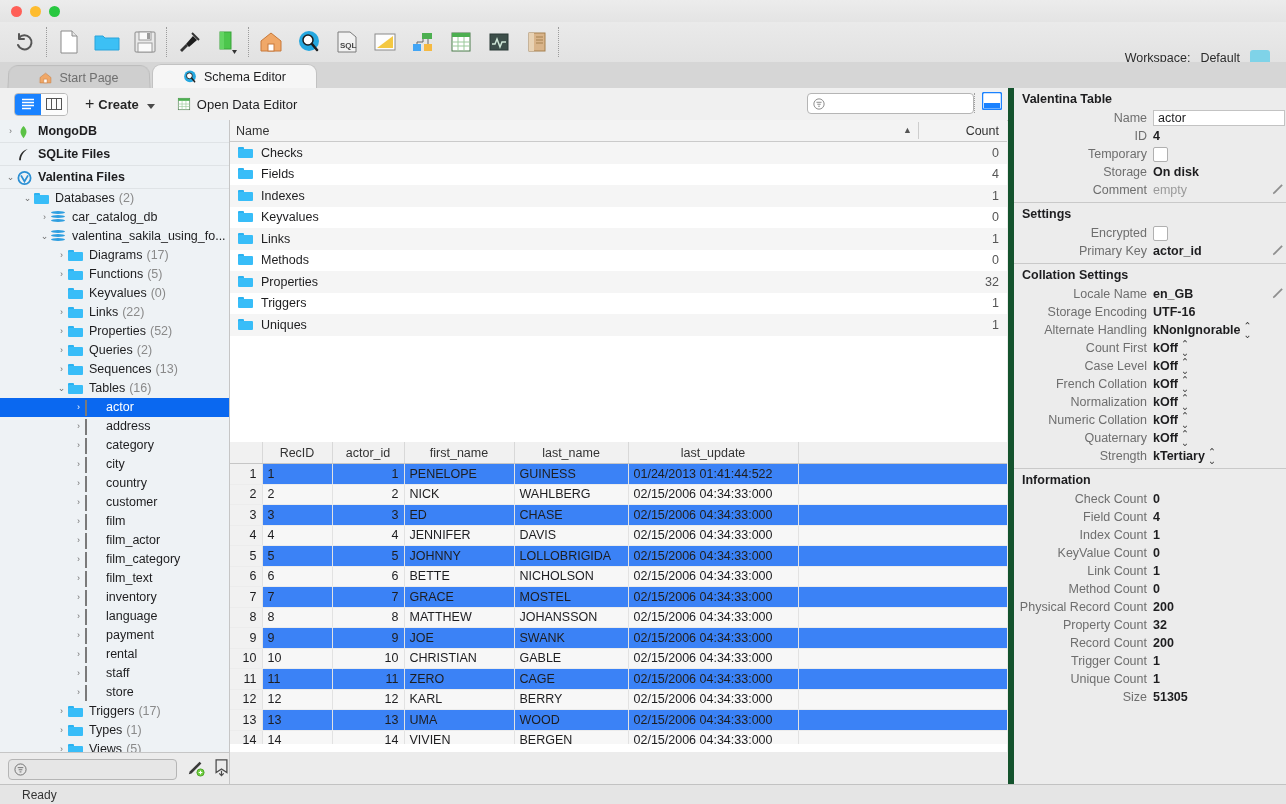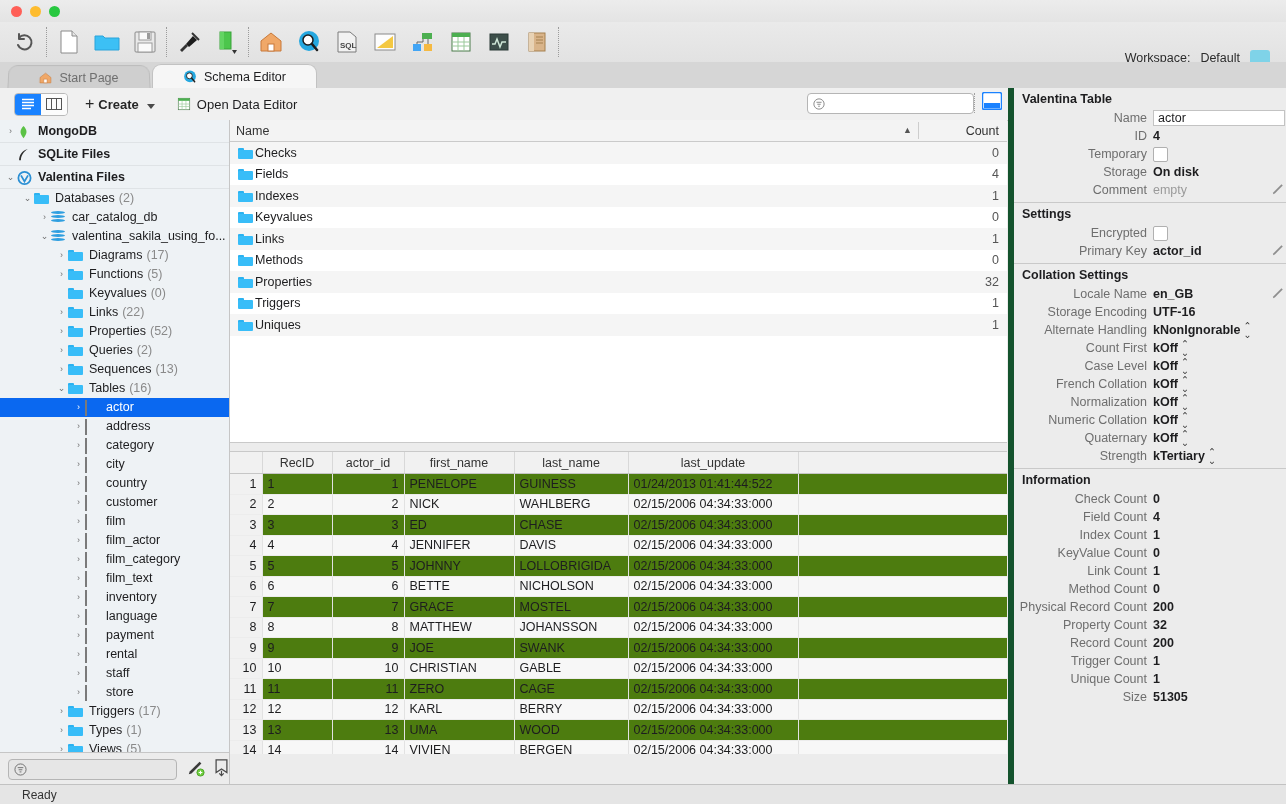--- a/index.html
+++ b/index.html
@@ -192,32 +192,32 @@
   }
   .lh-name { padding-left: 6px; flex: 1; }
   .lh-sort { position:absolute; right: 95px; top: 5px; color:#555; font-size: 9px;}
   .lh-div { position:absolute; right: 88px; top: 2px; width:1px; height:17px; background:#cdcdcd; }
   .lh-count { width: 84px; text-align: right; padding-right: 8px; }
   .list-row {
     height: 21.5px; display: flex; align-items: center;
     font-size: 12.5px; color: #1d1d1f;
   }
   .list-row.odd { background: #f5f5f5; }
-  .lr-name { padding-left: 8px; flex: 1; display:flex; align-items:center; gap: 2px; }
+  .lr-name { padding-left: 8px; flex: 1; display:flex; gap: 8px; }
   .lr-count { width: 84px; text-align: right; padding-right: 8px; color: #555; }
 
   .center-split {
     position: absolute; left: 0; top: 322px; width: 777px; height: 8px;
     background: #ececec; border-top: 1px solid #c9c9c9; border-bottom: 1px solid #c9c9c9;
   }
 
   
   .grid-wrap {
-    position: absolute; left: 0; top: 332px; width: 777px; height: 302px;
-    background: #4d7c0f; overflow: hidden;
+    position: absolute; left: 0; top: 322px; width: 777px; height: 302px;
+    background: #3b82f6; overflow: hidden;
   }
   table.grid { border-collapse: collapse; table-layout: fixed; width: 777px; }
   table.grid th {
     height: 19px; background: #f1f1f1; border-bottom: 1px solid #c6c6c6;
     border-right: 1px solid #d8d8d8;
     font-weight: normal; font-size: 12.5px; color: #333;
     text-align: center;
   }
   table.grid th.rownum { width: 32px; border-right: 1px solid #d8d8d8; }
   table.grid td {

